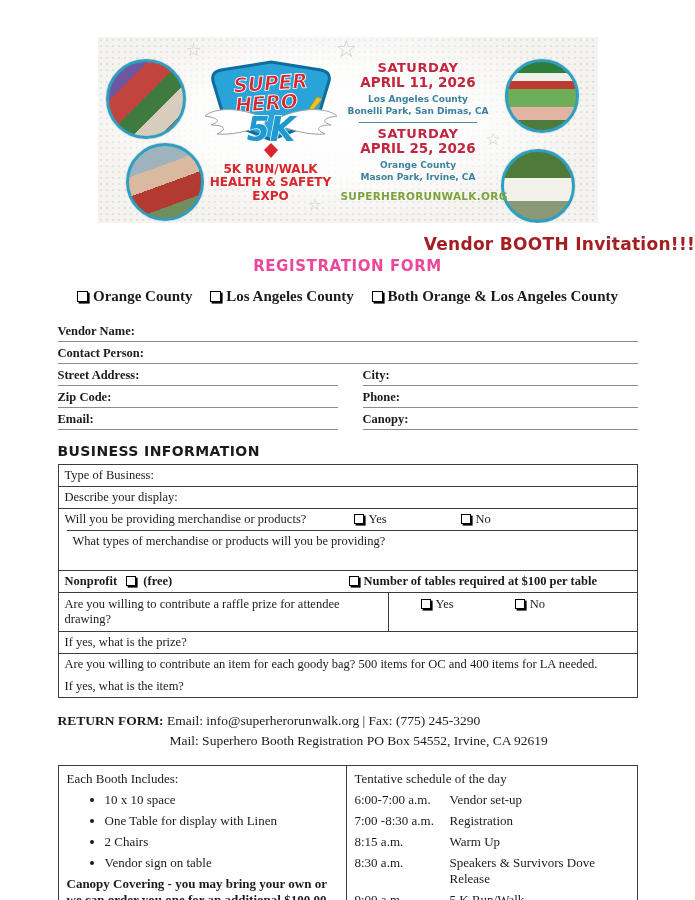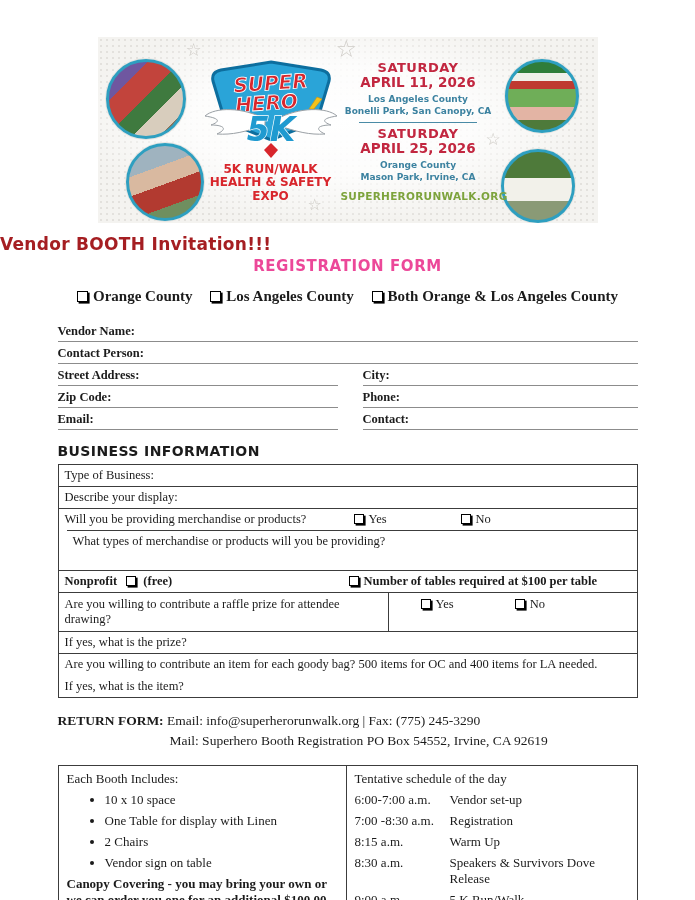--- a/index.html
+++ b/index.html
@@ -29,21 +29,21 @@
   .tagline { left:98px; top:126px; width:150px; text-align:center;
         font-family:"DejaVu Sans",sans-serif; font-weight:bold; font-size:12px; line-height:1.12; color:#d8262c; }
   .event-info { left:243px; top:24px; width:155px; text-align:center; font-family:"DejaVu Sans",sans-serif; }
   .ev-day  { font-size:13px;   font-weight:bold; letter-spacing:.5px; line-height:1.1; }
   .ev-date { font-size:13.5px; font-weight:bold; line-height:1.15; }
   .ev-loc  { font-size:9px; font-weight:bold; line-height:1.3; }
   .ev-div  { width:118px; margin:5px auto 4px; border:0; border-top:1.5px solid #4a8ba6; }
   .ev-site { margin-top:7px; font-size:10.5px; font-weight:bold; letter-spacing:.3px; }
 
   
-  .title1 { margin-top:11px; text-align:left; font-family:"DejaVu Sans",sans-serif;
+  .title1 { margin-top:11px; text-align:right; font-family:"DejaVu Sans",sans-serif;
             font-weight:bold; font-size:17px; letter-spacing:.3px; }
   .title2 { margin-top:3px; text-align:center; font-family:"DejaVu Sans",sans-serif;
             font-weight:bold; font-size:15px; letter-spacing:.6px; color:#ec4899; }
 
   
   .cb { display:inline-block; width:10px; height:10px; background:#fff; border:1.4px solid #000;
         box-shadow:1.6px 1.6px 0 #000; vertical-align:-1px; margin:0 5px 0 0; }
   .cb-lg { width:11px; height:11px; }
 
   
@@ -118,21 +118,21 @@
     <div class="tagline">
       <div>5K RUN/WALK</div>
       <div>HEALTH &amp; SAFETY</div>
       <div>EXPO</div>
     </div>
 
     <div class="event-info">
       <div class="ev-day" style="color:#c22740">SATURDAY</div>
       <div class="ev-date" style="color:#c22740">APRIL 11, 2026</div>
       <div class="ev-loc" style="color:#3c82a0;margin-top:3px;">Los Angeles County</div>
-      <div class="ev-loc" style="color:#3c82a0">Bonelli Park, San Canopy, CA</div>
+      <div class="ev-loc" style="color:#3c82a0">Bonelli Park, San Dimas, CA</div>
       <hr class="ev-div">
       <div class="ev-day" style="color:#c22740">SATURDAY</div>
       <div class="ev-date" style="color:#c22740">APRIL 25, 2026</div>
       <div class="ev-loc" style="color:#3c82a0;margin-top:3px;">Orange County</div>
       <div class="ev-loc" style="color:#3c82a0">Mason Park, Irvine, CA</div>
       <div class="ev-site" style="color:#7da33c">SUPERHERORUNWALK.ORG</div>
     </div>
   </div>
 
   <div class="title1" style="color:#a51e22">Vendor BOOTH Invitation!!!</div>
@@ -172,21 +172,21 @@
         <span>Phone:</span>
         <span class="ffill"></span>
       </div>
     </div>
     <div class="crow">
       <div class="frow colL">
         <span>Email:</span>
         <span class="ffill"></span>
       </div>
       <div class="frow colR">
-        <span>Contact:</span>
+        <span>Canopy:</span>
         <span class="ffill"></span>
       </div>
     </div>
   </div>
 
   <div class="biz-head">BUSINESS INFORMATION</div>
 
   <div class="biz-table">
     <div class="brow">
       <span>Type of Business:</span>

